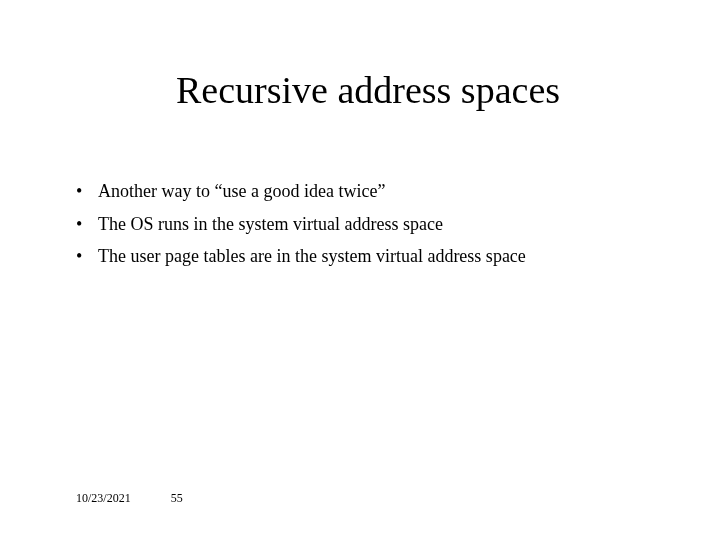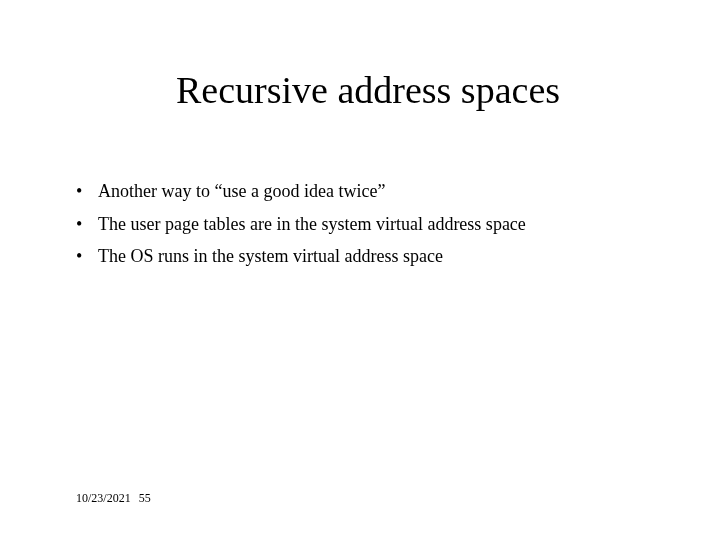--- a/index.html
+++ b/index.html
@@ -7,33 +7,33 @@
   .slide { width: 720px; height: 540px; position: relative; }
   .title { position: absolute; top: 56px; left: 0; width: 100%; text-align: center; font-size: 38px; font-weight: 400; }
   .body { position: absolute; top: 160px; left: 60px; right: 60px; }
   .body ul { list-style: none; }
   .body li { font-size: 18px; line-height: 1.25; text-indent: -22px; padding-left: 22px; margin-bottom: 2px; }
   .body li::before { content: "•"; display: inline-block; width: 22px; text-indent: 0; }
   .footer { position: absolute; bottom: 34px; left: 60px; right: 36px; font-size: 12px; display: flex; align-items: baseline; }
   .footer-date { flex: 0 0 auto; }
   .footer-center { flex: 1 1 auto; text-align: center; }
   .footer-center span { display: inline-block; padding: 0 10px; }
-  .footer-num { flex: 0 0 auto; text-align: right; }
+  .footer-num { flex: 0 0 auto; text-align: right; margin-left: 32px; }
 </style>
 </head>
 <body>
 
 <div class="slide">
   <div class="title">Recursive address spaces</div>
 
   <div class="body">
     <ul>
       <li>Another way to “use a good idea twice”</li>
+      <li>The OS runs in the system virtual address space</li>
       <li>The user page tables are in the system virtual address space</li>
-      <li>The OS runs in the system virtual address space</li>
     </ul>
   </div>
 
   <div class="footer">
     <div class="footer-date">10/23/2021</div>
     <div class="footer-num">55</div>
   </div>
 </div>
 
 </body></html>

